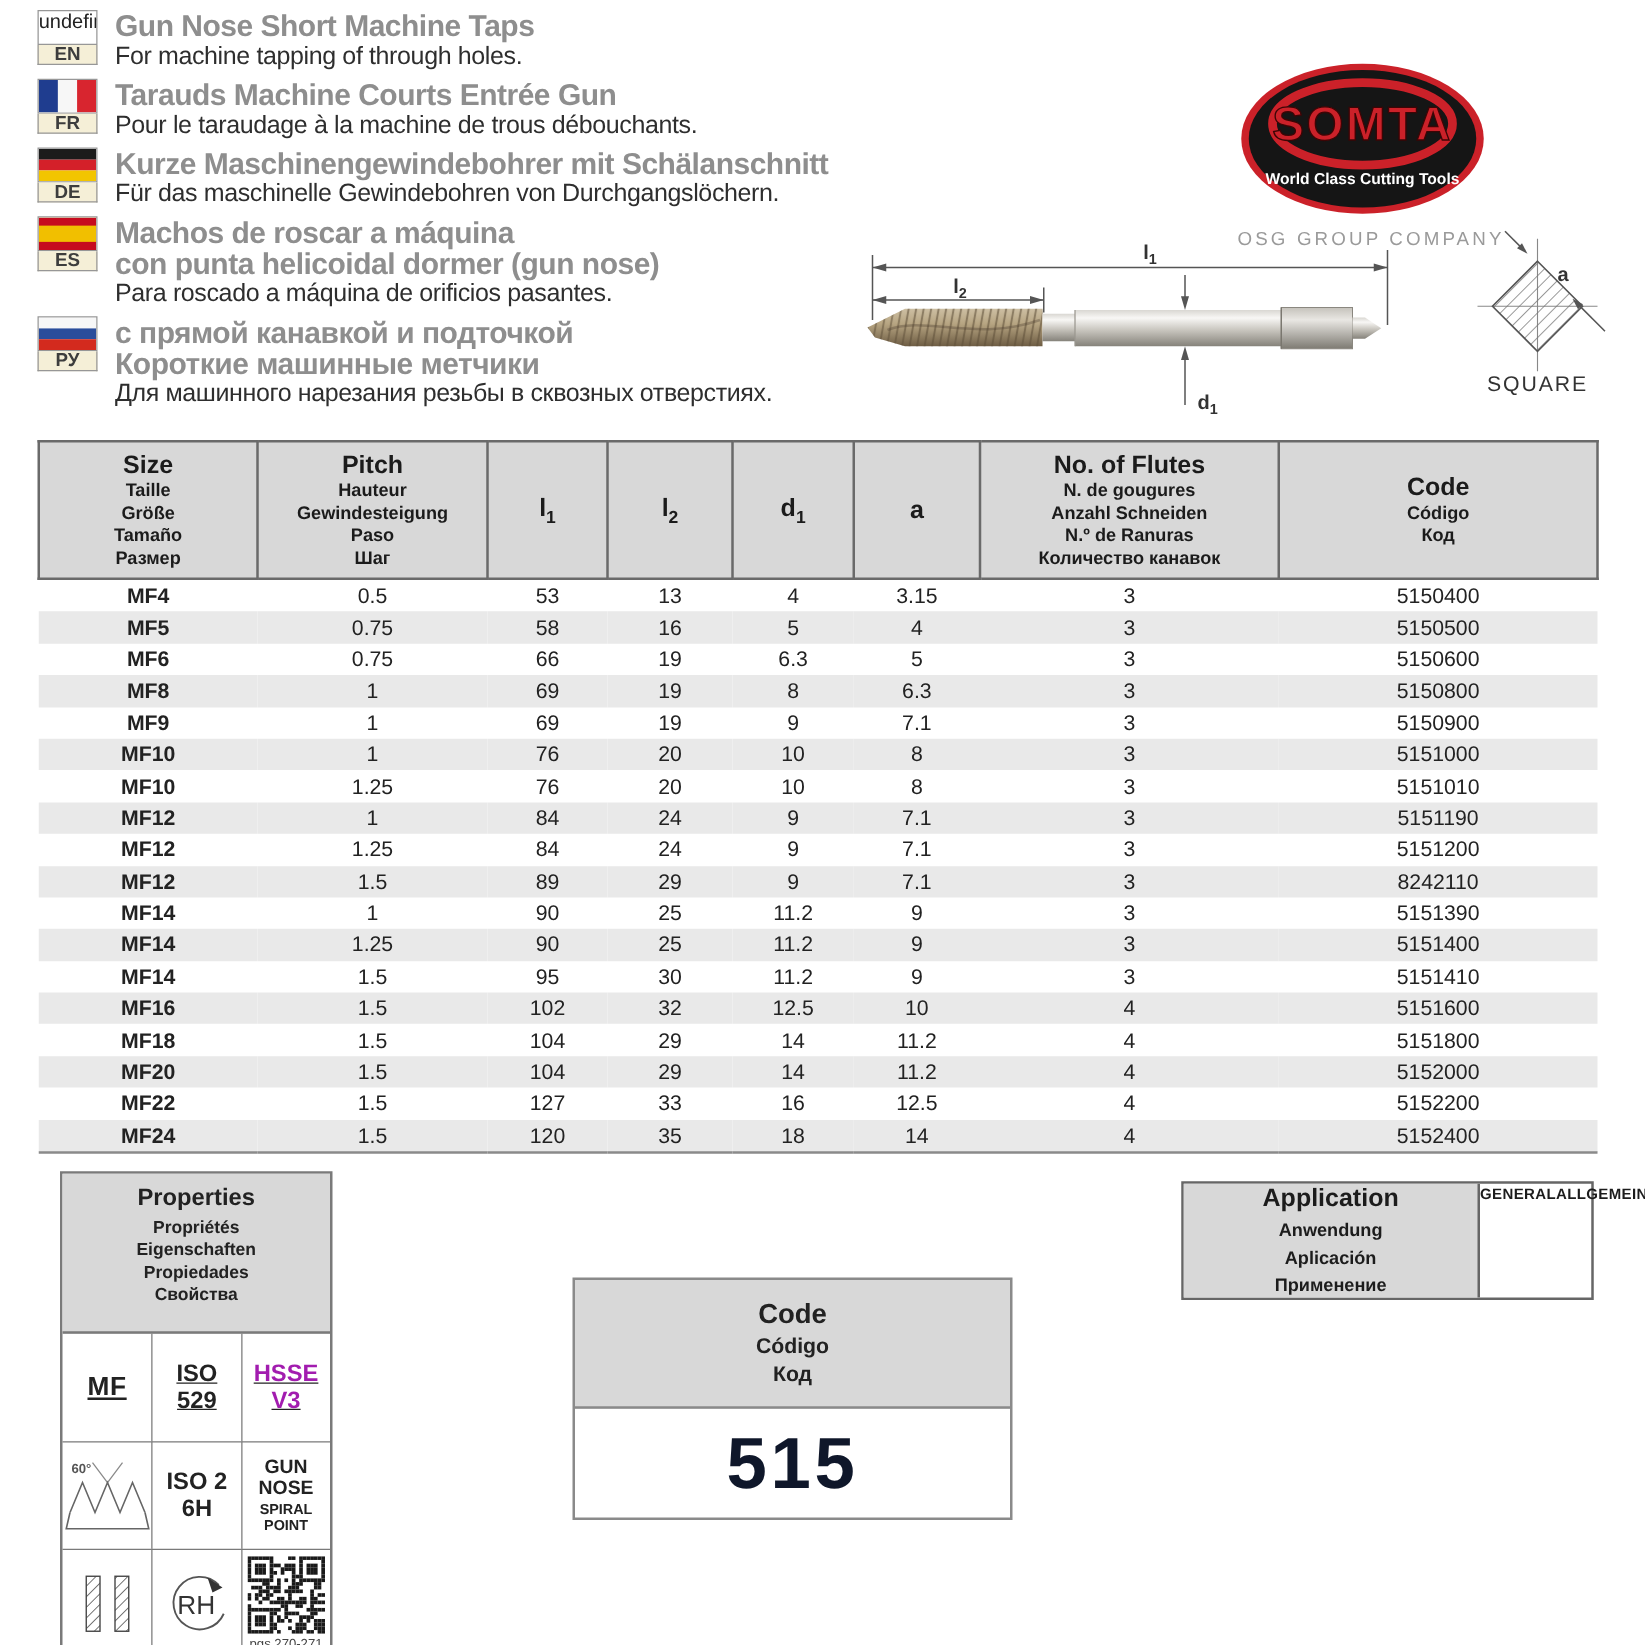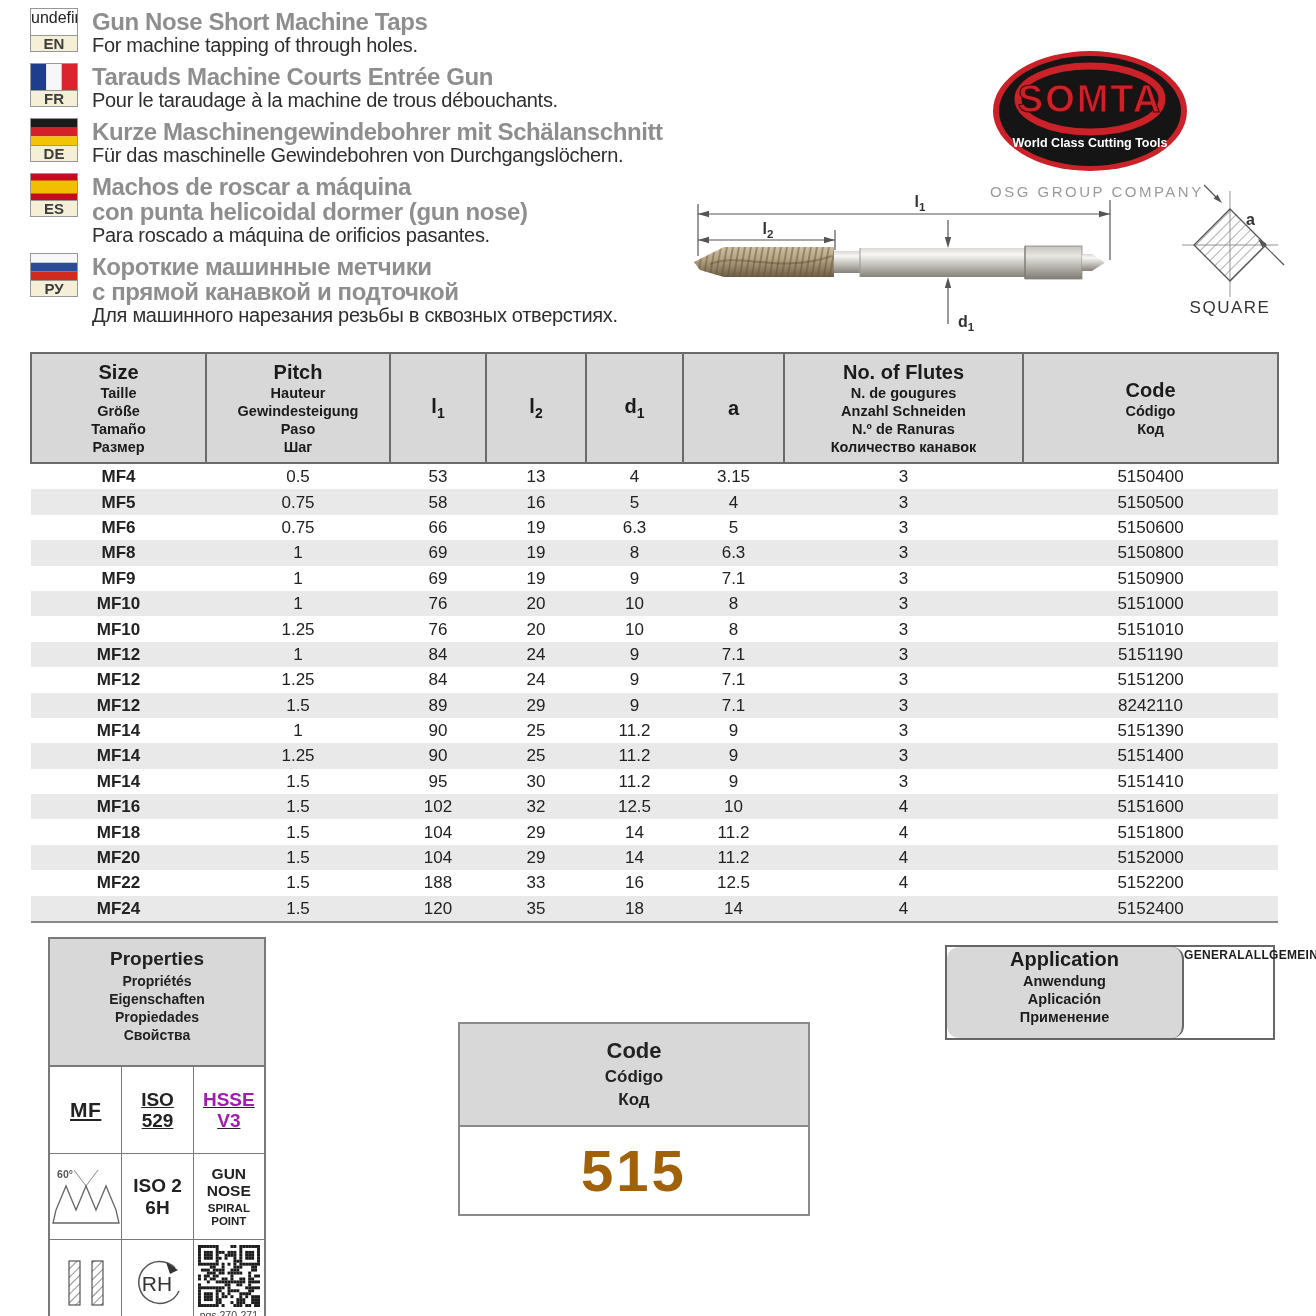--- a/index.html
+++ b/index.html
@@ -70,27 +70,27 @@
   .point-sub .ln{font-size:11.5px;font-weight:bold;color:#222;line-height:1.2;}
   .qr-caption{font-size:10.5px;color:#444;margin-top:2px;}
 
   
   .code-box{position:absolute;left:458px;top:1022px;width:352px;border:2px solid #8a8a8a;
             box-sizing:border-box;background:#fff;}
   .code-header{background:#d8d8d8;border-bottom:2px solid #8a8a8a;text-align:center;padding:12px 0 13px;}
   .code-header .ln{font-weight:bold;font-size:17px;line-height:1.35;color:#222;}
   .code-header .ln:first-child{font-size:22px;}
   .code-value{height:87px;display:flex;align-items:center;justify-content:center;
-              font-size:58px;font-weight:bold;color:#a16207;letter-spacing:3px;text-align:center;}
+              font-size:58px;font-weight:bold;color:#0f172a;letter-spacing:3px;text-align:center;}
 
   
   .application-box{position:absolute;left:945px;top:945px;width:330px;height:95px;border:2px solid #666;
                    box-sizing:border-box;display:flex;background:#fff;}
   .app-header{flex:0 0 235px;background:#d8d8d8;border-right:2px solid #666;display:flex;
-              flex-direction:column;justify-content:flex-start;text-align:center;border-radius:12px;}
+              flex-direction:column;justify-content:space-between;text-align:center;}
   .app-header .ln{font-weight:bold;font-size:14.5px;line-height:1.25;color:#1c1c1c;}
   .app-header .ln:first-child{font-size:20px;}
   .app-value{flex:1;display:flex;flex-direction:row;justify-content:center;text-align:right;}
   .app-value .ln{font-weight:bold;font-size:12px;line-height:1.45;color:#1c1c1c;letter-spacing:0.3px;}
 </style>
 </head>
 <body>
 
 <div class="page">
 
@@ -159,22 +159,22 @@
           <div class="flag">
             <svg viewBox="0 0 48 28" preserveAspectRatio="none">
               <rect width="48" height="9.4" fill="#f7f7f7"></rect>
               <rect y="9.4" width="48" height="9.3" fill="#2a4d9b"></rect>
               <rect y="18.7" width="48" height="9.3" fill="#d32a1e"></rect>
             </svg>
           </div>
           <div class="flag-code">РУ</div>
         </div>
         <div class="lang-text">
+          <div class="lang-title">с прямой канавкой и подточкой</div>
           <div class="lang-title">Короткие машинные метчики</div>
-          <div class="lang-title">с прямой канавкой и подточкой</div>
           <div class="lang-desc">Для машинного нарезания резьбы в сквозных отверстиях.</div>
         </div>
       </div>
     </section>
 
   <div class="brand">
     <svg class="somta-logo" viewBox="0 0 200 128">
       <ellipse cx="100" cy="63" rx="97" ry="60" fill="#cb2129"></ellipse>
       <ellipse cx="100" cy="63" rx="91" ry="55" fill="#151515"></ellipse>
       <ellipse cx="100" cy="51" rx="72" ry="33" fill="none" stroke="#cb2129" stroke-width="7"></ellipse>
@@ -468,21 +468,21 @@
           <td>104</td>
           <td>29</td>
           <td>14</td>
           <td>11.2</td>
           <td>4</td>
           <td>5152000</td>
         </tr>
         <tr>
           <td class="col-size">MF22</td>
           <td>1.5</td>
-          <td>188</td>
+          <td>127</td>
           <td>33</td>
           <td>16</td>
           <td>12.5</td>
           <td>4</td>
           <td>5152200</td>
         </tr>
         <tr>
           <td class="col-size">MF24</td>
           <td>1.5</td>
           <td>120</td>

